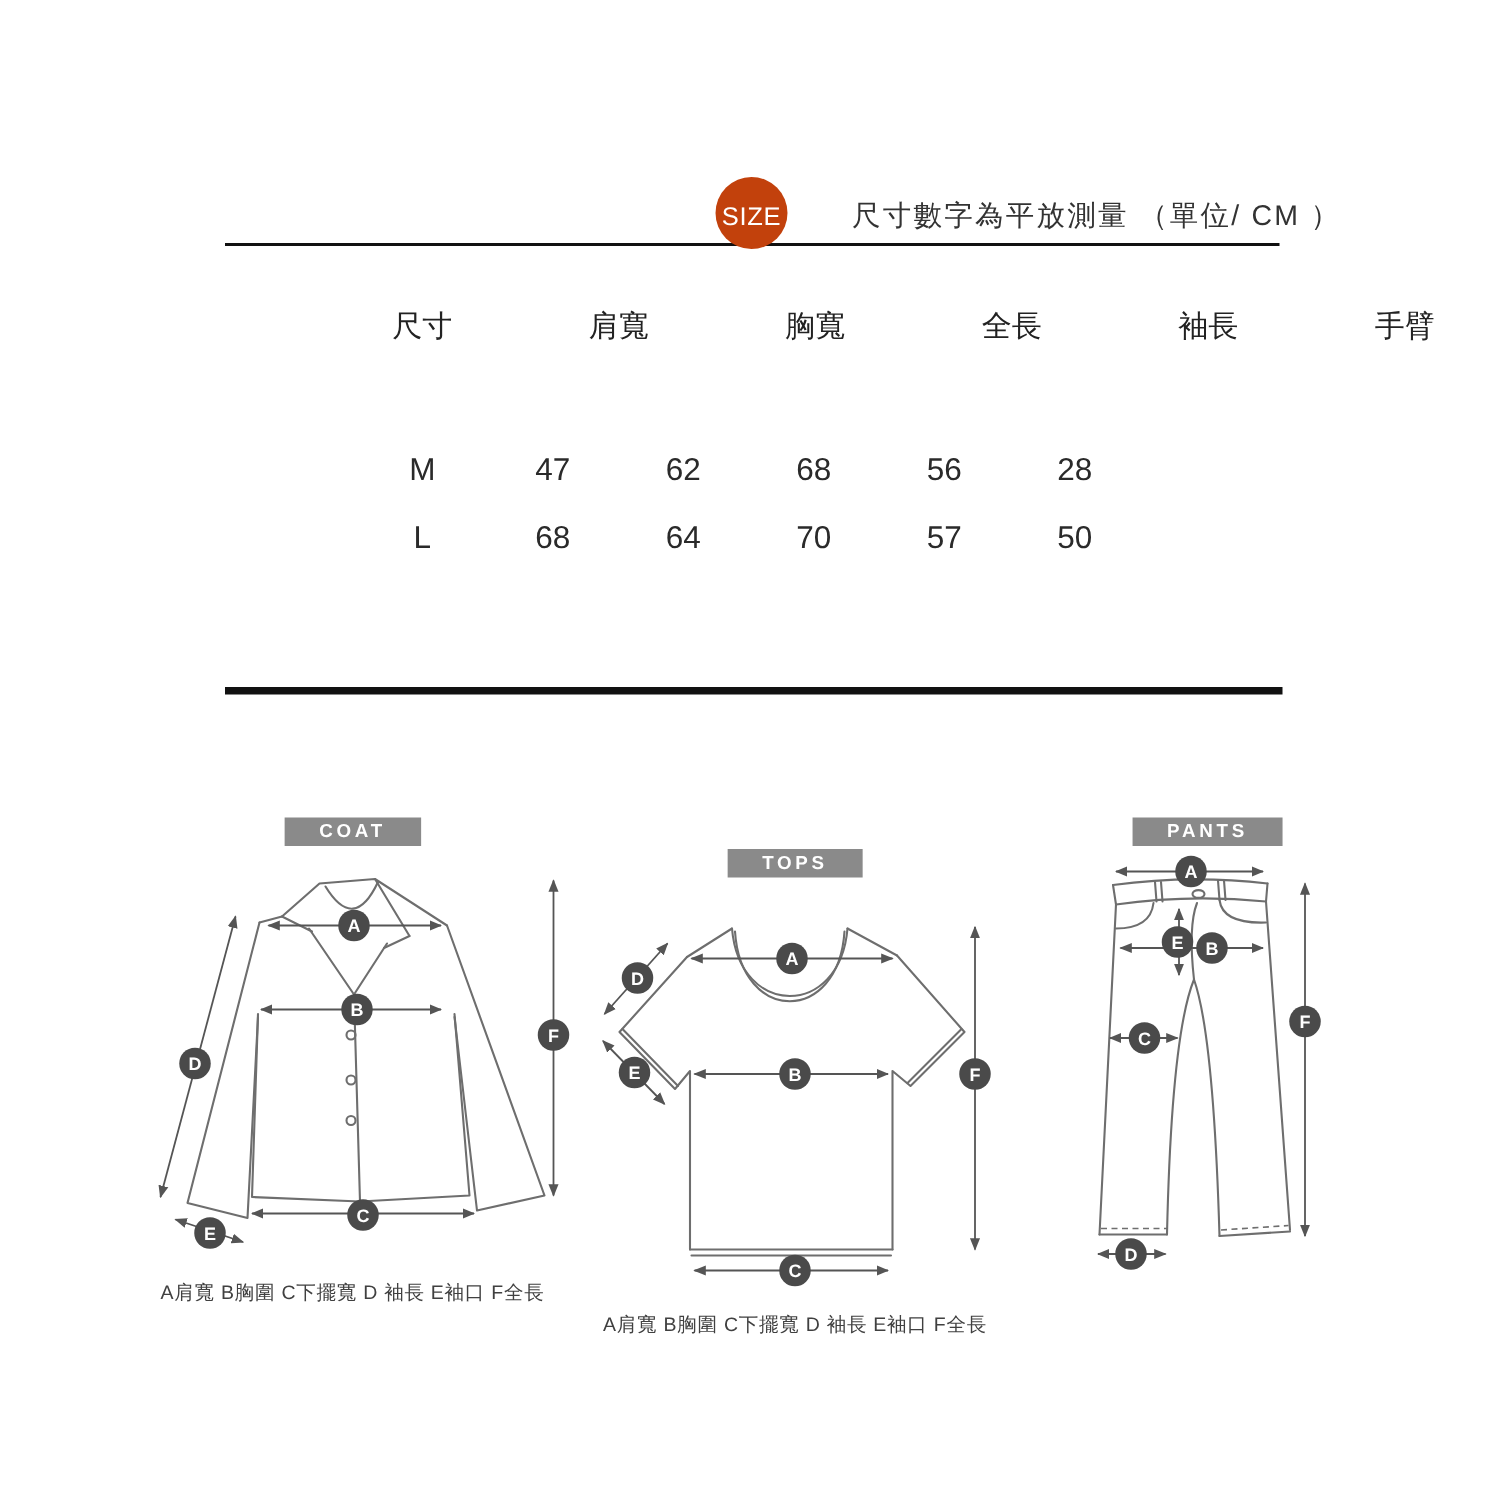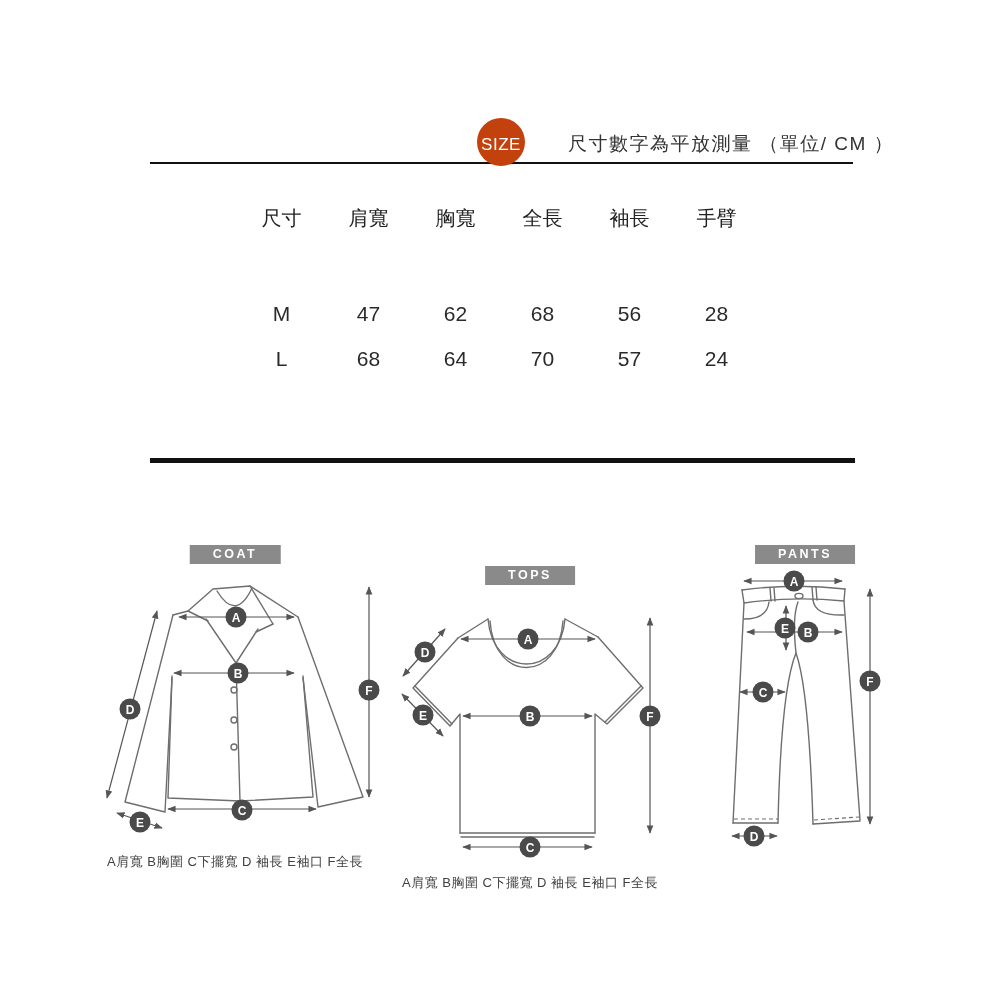--- a/index.html
+++ b/index.html
@@ -10,21 +10,21 @@
   .rule-thin{position:absolute;left:150px;top:162px;width:703px;height:2px;background:#111;}
   .size-badge{position:absolute;left:477px;top:118px;width:48px;height:48px;border-radius:50%;
               background:#c2410c;color:#fff;display:flex;align-items:center;justify-content:center;
               font-size:17px;font-weight:300;letter-spacing:.5px;z-index:2;padding-top:5px;box-sizing:border-box;}
   .hdr-note{position:absolute;left:568px;top:131px;font-size:19px;color:#333;letter-spacing:1.5px;white-space:nowrap;}
 
   
   .stable{position:absolute;left:238px;top:196px;width:525px;height:200px;}
   .trow{position:absolute;left:0;display:grid;grid-template-columns:repeat(6,87px);
         height:44px;line-height:44px;text-align:center;}
-  .trow.thead{top:0;font-size:20px;color:#222;}
+  .trow.thead{top:0;font-size:20px;color:#222;gap:44px;}
   .trow.r0{top:96px;font-size:21px;}
   .trow.r1{top:141px;font-size:21px;}
 
   .rule-thick{position:absolute;left:150px;top:458px;width:705px;height:5px;background:#111;}
 
   
   .dcol{position:absolute;top:543px;width:290px;height:335px;}
   .dcol.c1{left:90px;} .dcol.c2{left:385px;margin-top:21px;} .dcol.c3{left:660px;}
   .dtitle{position:absolute;top:2px;left:50%;transform:translateX(-50%);background:#8a8a8a;color:#fff;
           font-size:12.5px;font-weight:700;letter-spacing:2.5px;padding:2px 23px 3px;white-space:nowrap;}
@@ -67,21 +67,21 @@
       <div>68</div>
       <div>56</div>
       <div>28</div>
     </div>
     <div class="trow r1">
       <div>L</div>
       <div>68</div>
       <div>64</div>
       <div>70</div>
       <div>57</div>
-      <div>24</div>
+      <div>50</div>
     </div>
   </div>
 
   <div class="rule-thick"></div>
 
   <div class="dcol c1">
     <div class="dtitle">COAT</div>
     <svg class="fig" viewBox="0 0 290 280">
       <defs>
         <marker id="ah" viewBox="0 0 10 10" refX="9" refY="5" markerWidth="7" markerHeight="7" orient="auto-start-reverse">

